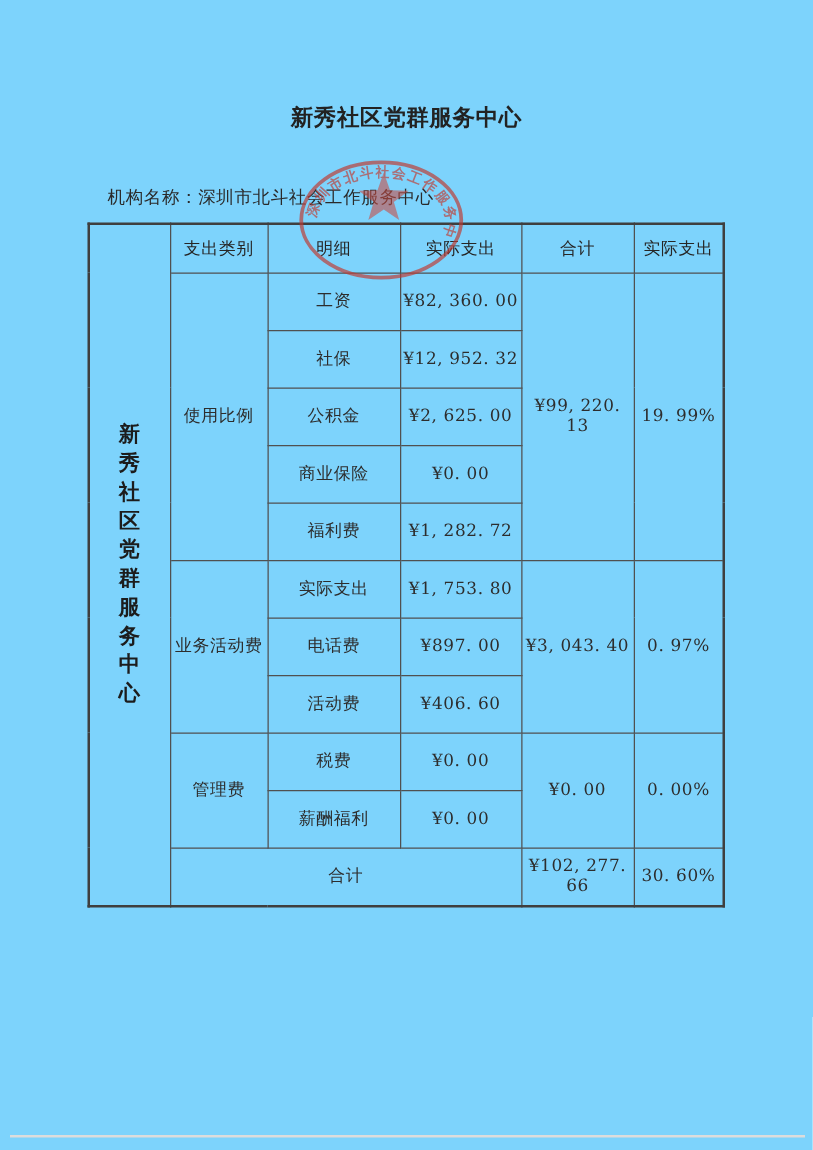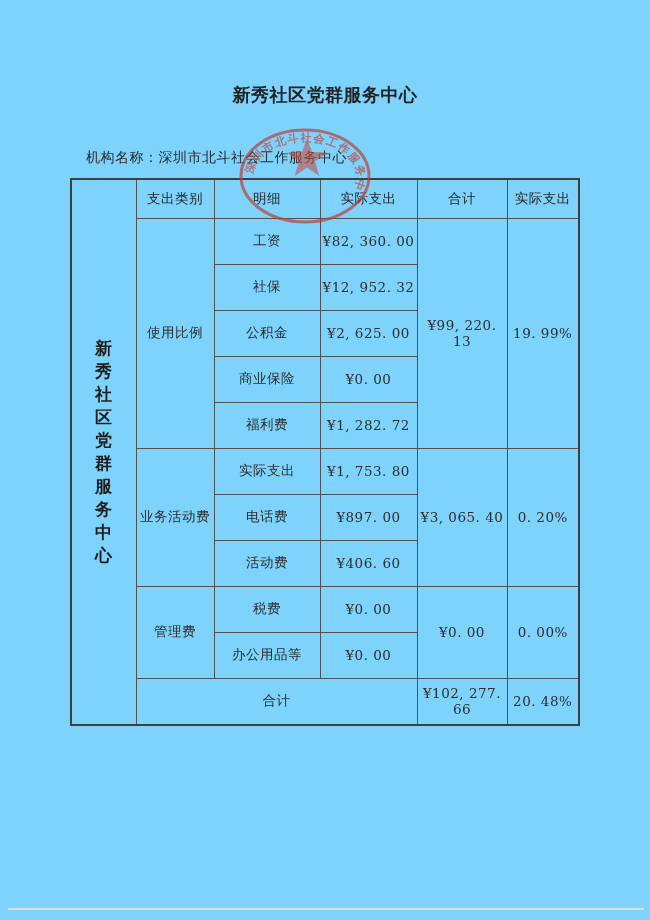--- a/index.html
+++ b/index.html
@@ -122,48 +122,48 @@
       </tr>
       <tr class="data-row">
         <td>福利费</td>
         <td>¥1, 282. 72</td>
       </tr>
 
       <tr class="data-row">
         <td rowspan="3">业务活动费</td>
         <td>实际支出</td>
         <td>¥1, 753. 80</td>
-        <td rowspan="3">¥3, 065. 40</td>
-        <td rowspan="3">0. 20%</td>
+        <td rowspan="3">¥3, 043. 40</td>
+        <td rowspan="3">0. 97%</td>
       </tr>
       <tr class="data-row">
         <td>电话费</td>
         <td>¥897. 00</td>
       </tr>
       <tr class="data-row">
         <td>活动费</td>
         <td>¥406. 60</td>
       </tr>
 
       <tr class="data-row">
         <td rowspan="2">管理费</td>
         <td>税费</td>
         <td>¥0. 00</td>
         <td rowspan="2">¥0. 00</td>
         <td rowspan="2">0. 00%</td>
       </tr>
       <tr class="data-row">
-        <td>办公用品等</td>
+        <td>薪酬福利</td>
         <td>¥0. 00</td>
       </tr>
 
       <tr class="total-row">
         <td colspan="3">合计</td>
         <td>¥102, 277. 66</td>
-        <td>20. 48%</td>
+        <td>30. 60%</td>
       </tr>
     </tbody>
   </table>
 
   <svg class="stamp" viewBox="0 0 150 112" xmlns="http://www.w3.org/2000/svg">
     <g opacity="0.68">
       <ellipse cx="74" cy="54" rx="64" ry="46" fill="none" stroke="#bf3b33" stroke-width="3"></ellipse>
       <path d="M76,16 L81,30.1 L95.97,30.5 L84.08,39.6 L88.34,54 L76,45.5 L63.66,54 L67.92,39.6 L56.03,30.5 L71,30.1 Z" fill="#c94b42" opacity="0.85"></path>
       <path id="stamp-text-arc" d="M 25 66 A 52 35 0 1 1 123 66" fill="none"></path>
       <text font-size="11" letter-spacing="1.5" fill="#bf4038" font-weight="bold" font-family="DejaVu Sans, sans-serif">

